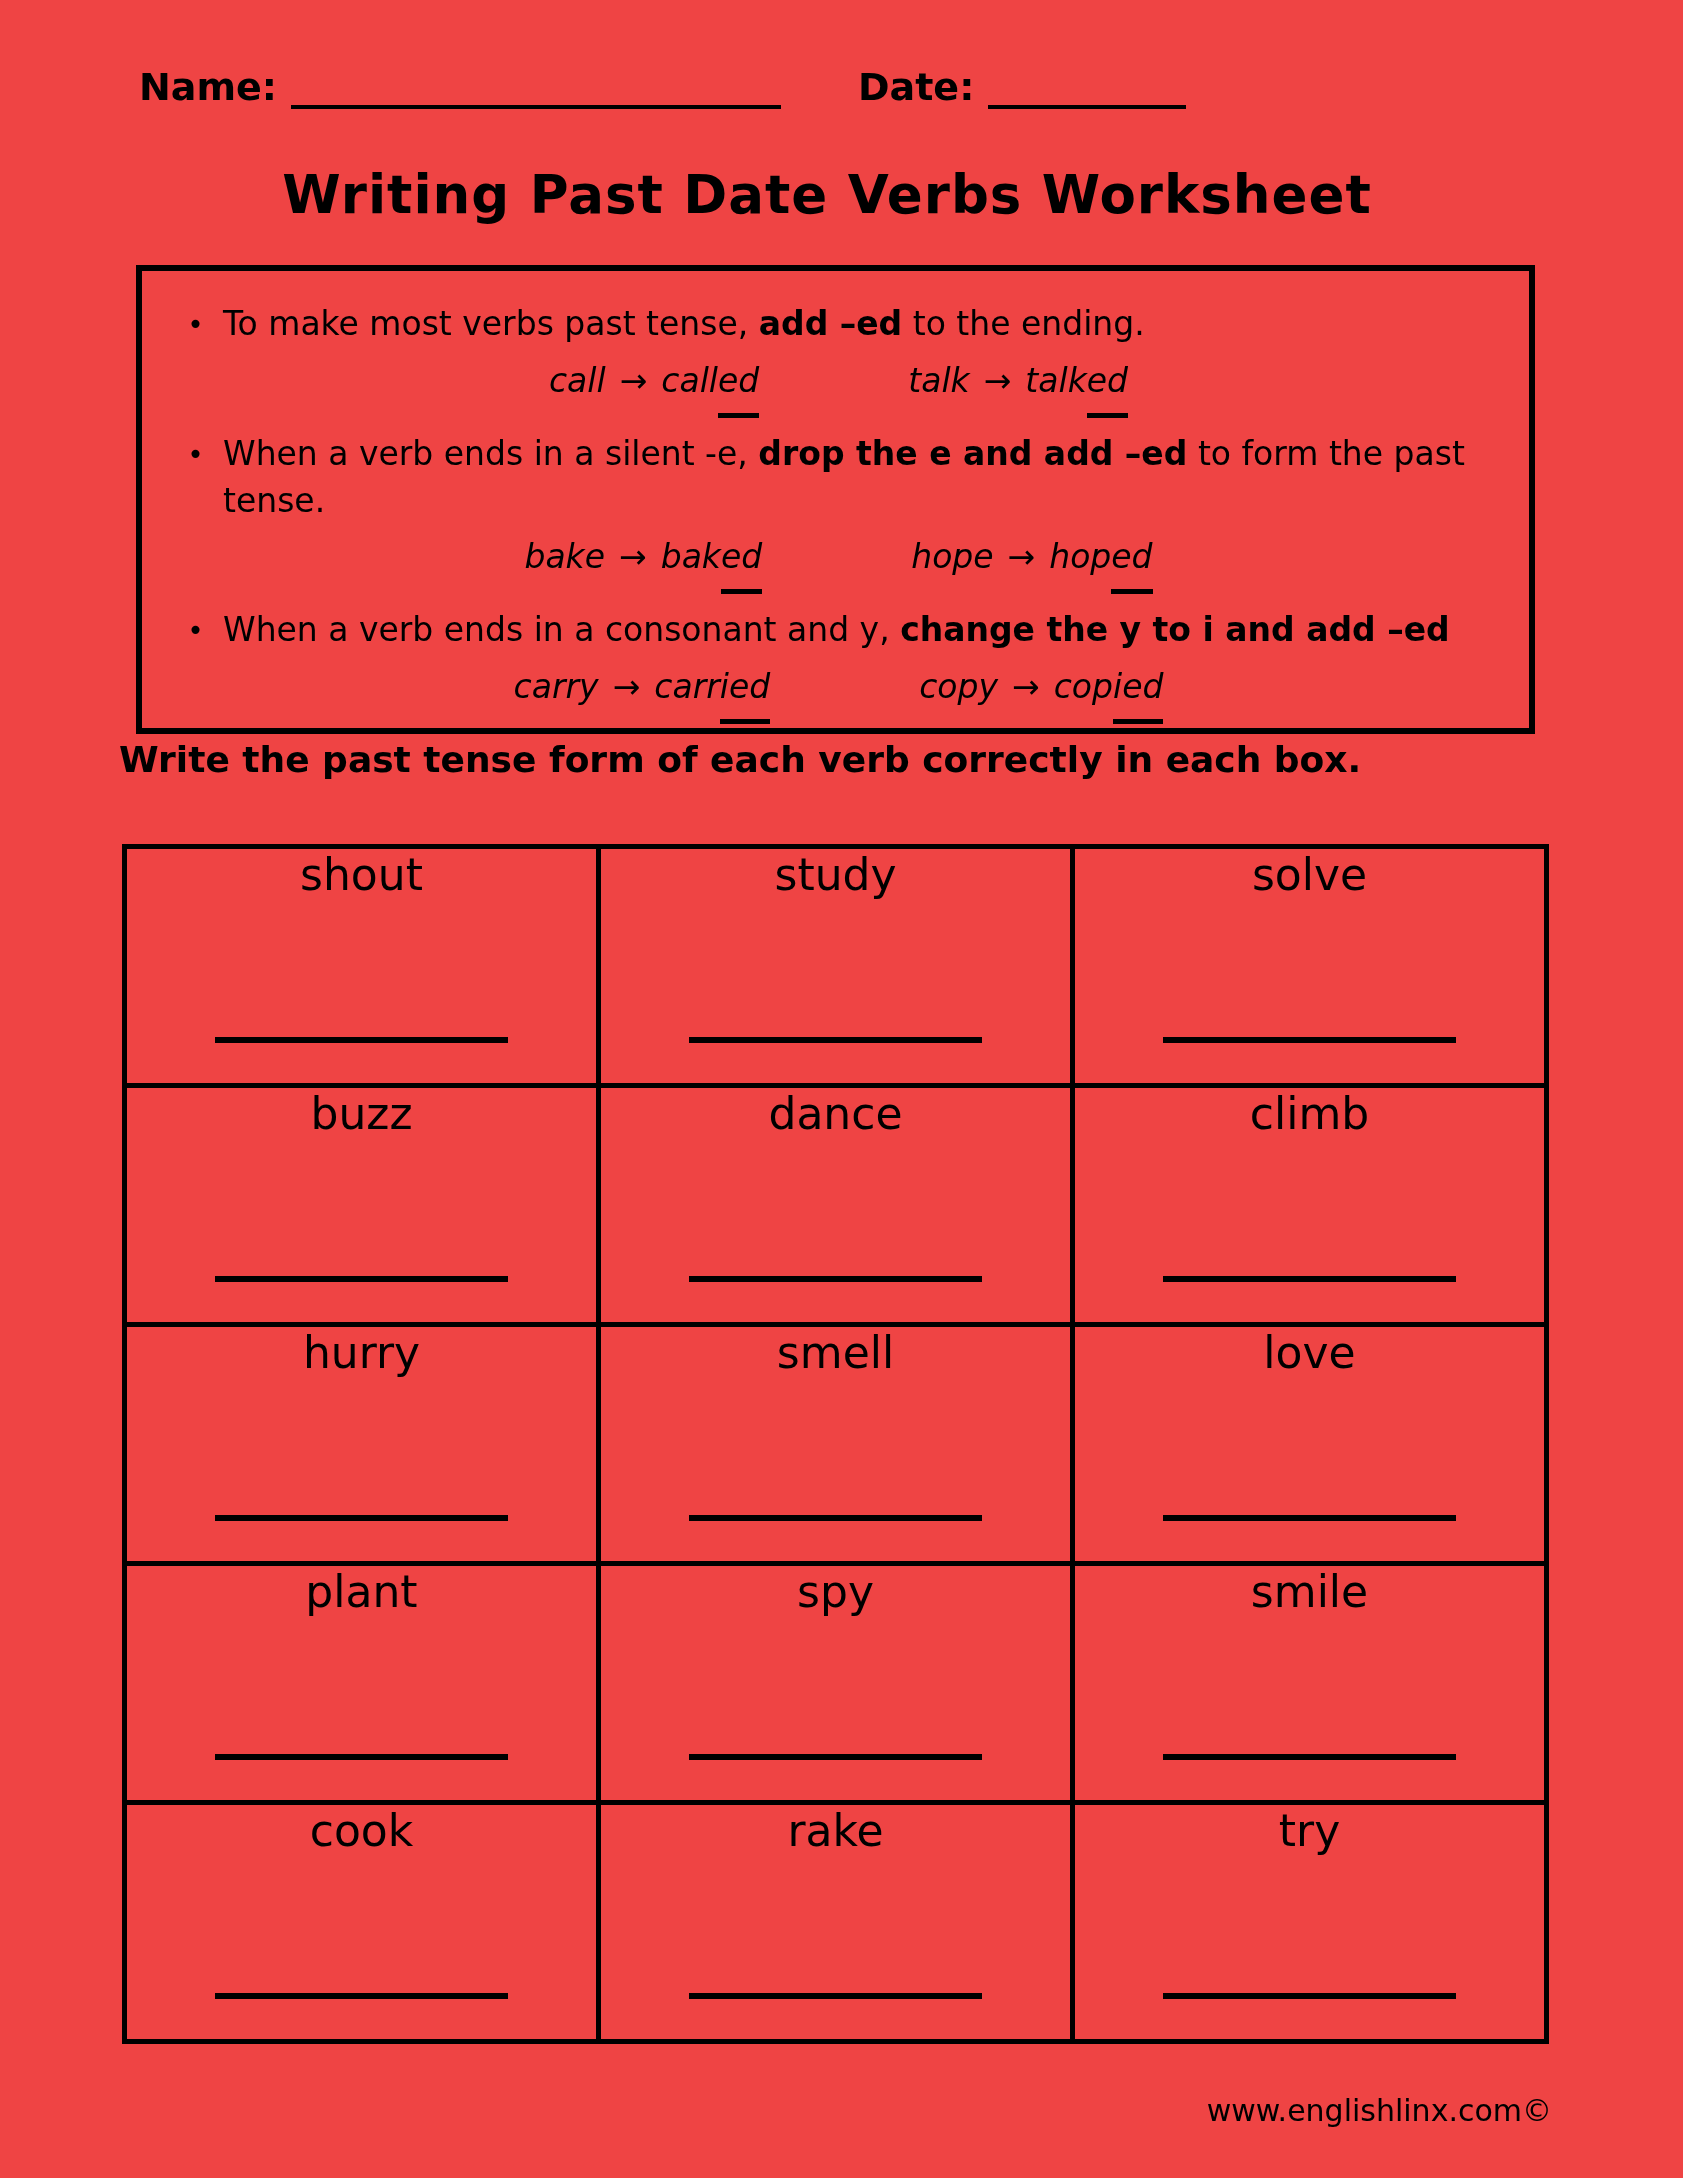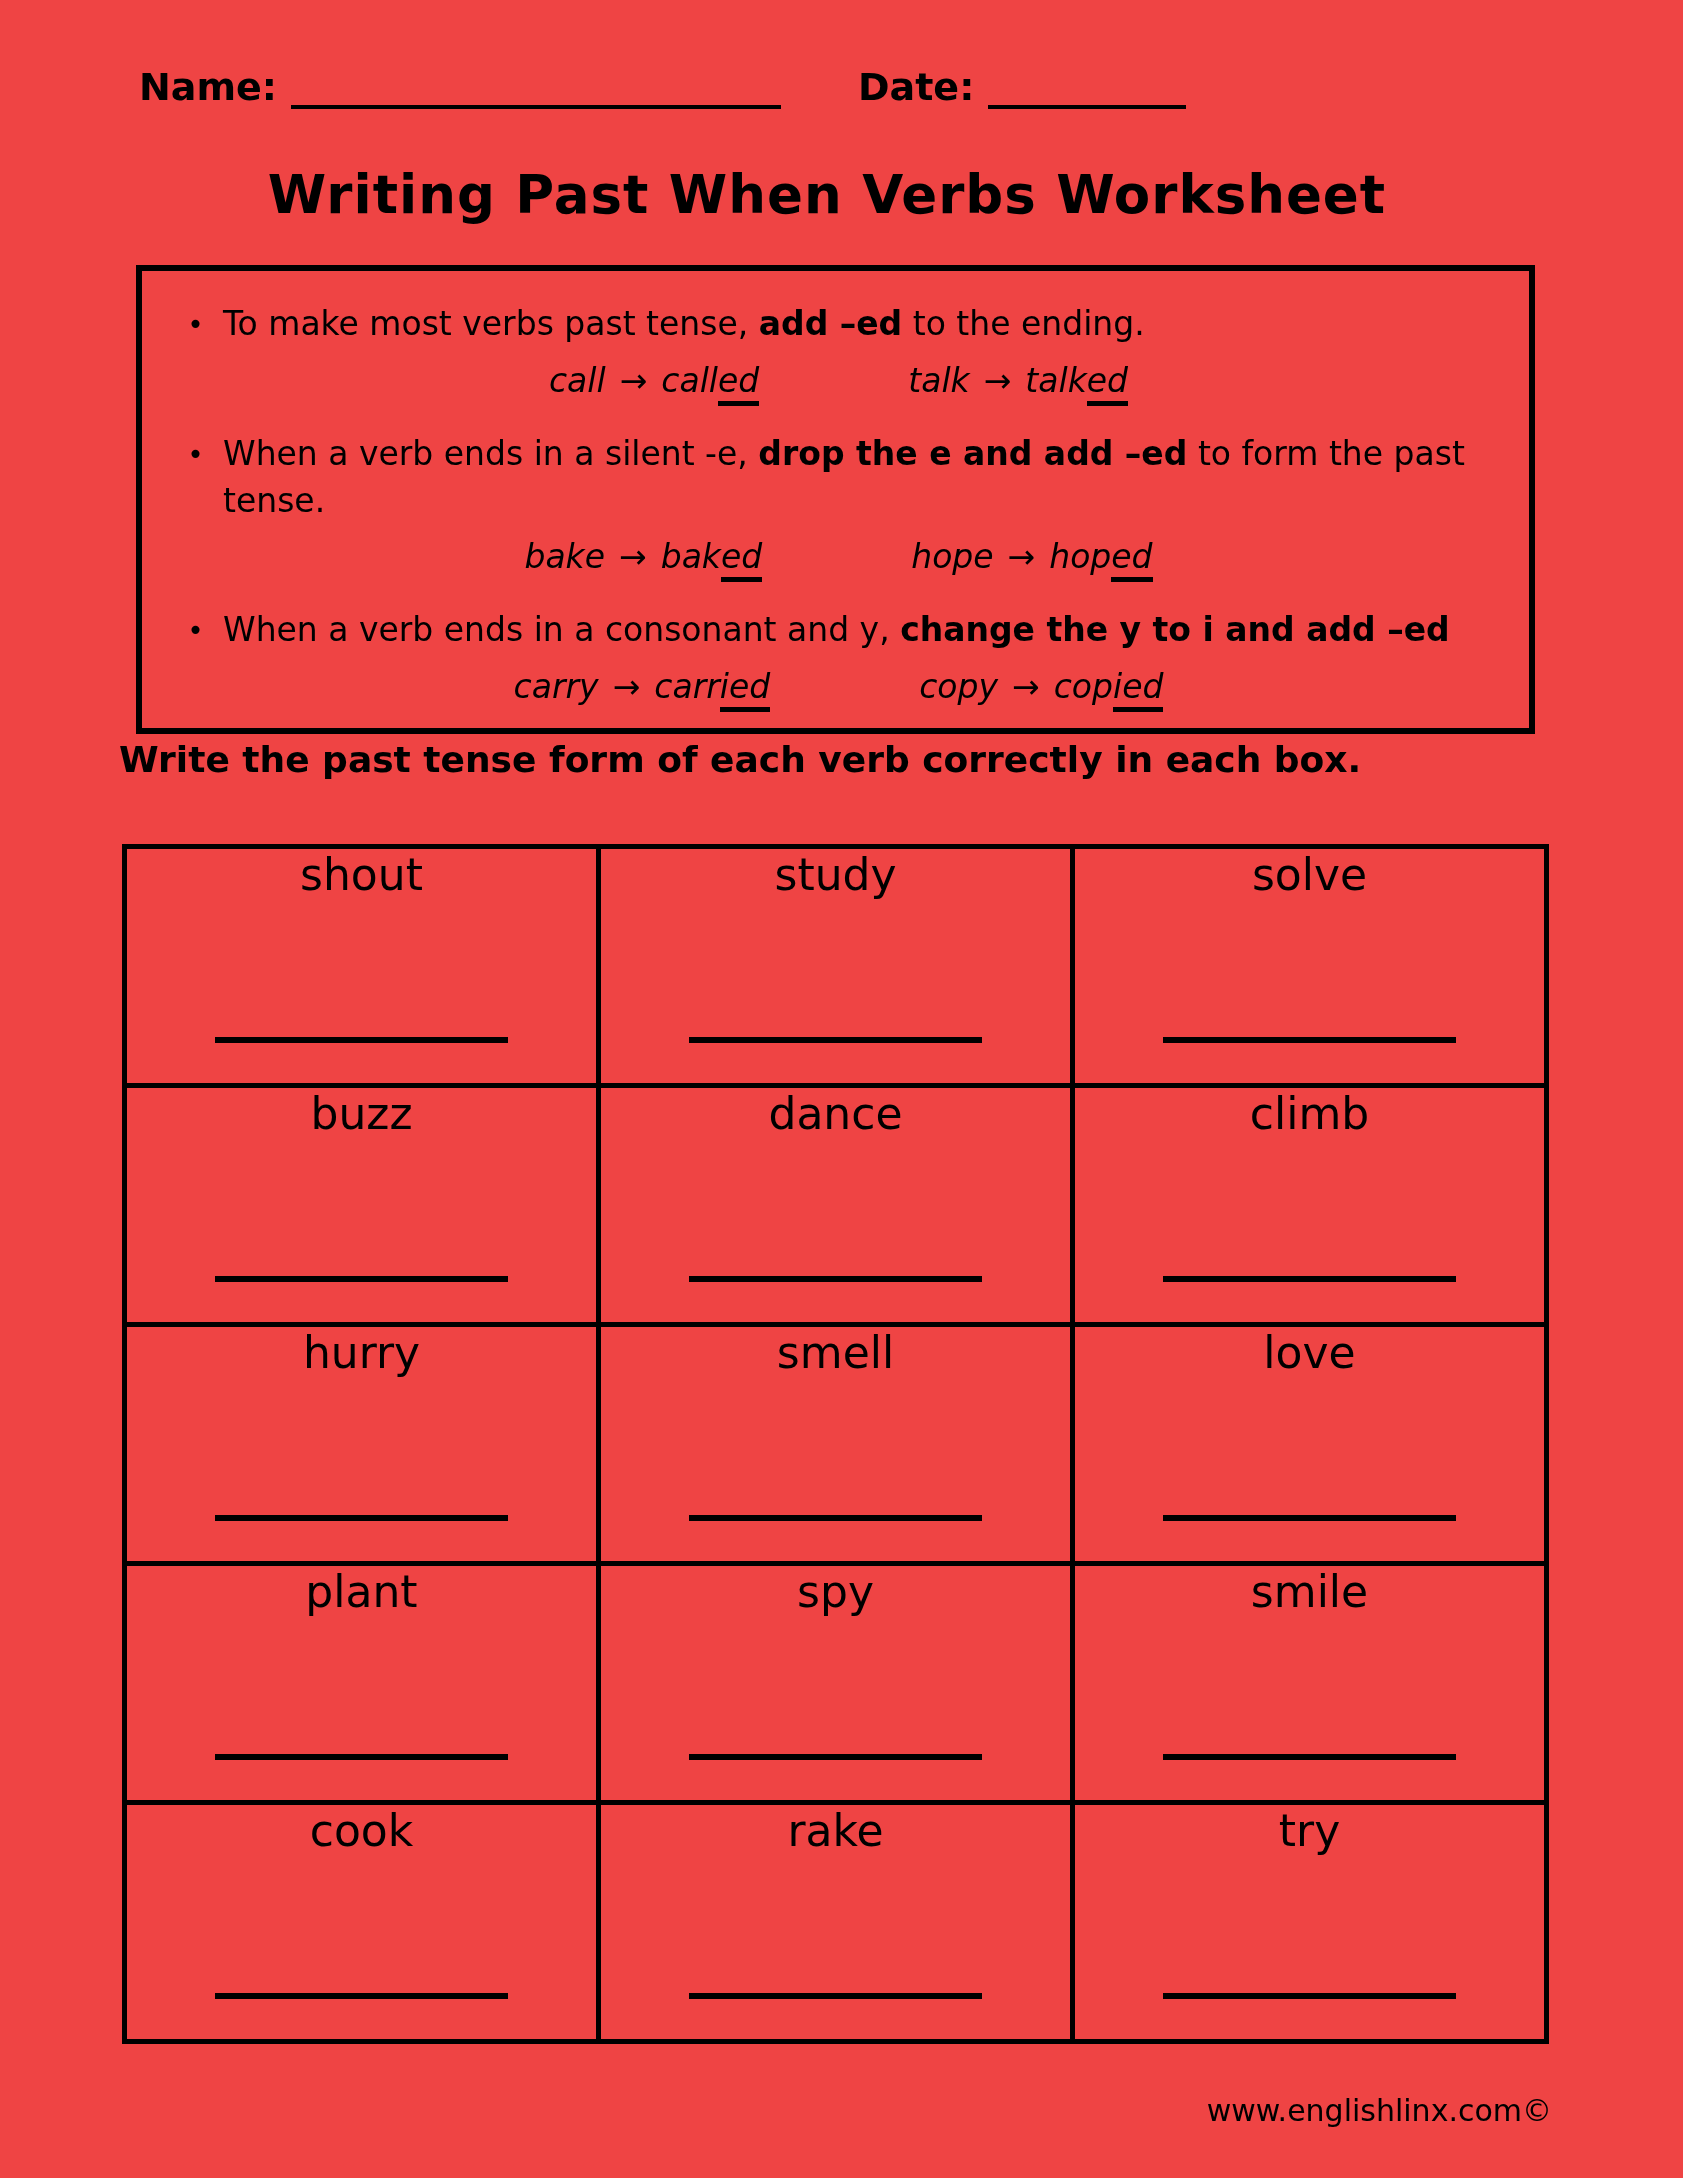--- a/index.html
+++ b/index.html
@@ -47,21 +47,21 @@
   .rule-text { flex:1; }
   .rule-examples {
     display:flex; justify-content:center; gap:149px;
     font-style:italic;
     margin:10px 0 26px 0;
   }
   .rule-examples.last { margin-bottom:0; }
   .example-pair { white-space:nowrap; }
   .arrow { font-style:normal; margin:0 14px; }
   .rule-examples u {
-    text-decoration:none; border-bottom:5px solid #000; padding-bottom:1px;
+    text-decoration:none; border-bottom:5px solid #000; padding-bottom:13px;
   }
 
   
   .instruction {
     position:absolute; top:739px; left:119px;
     font-size:36px; font-weight:bold;
   }
 
   
   .verbs-table {
@@ -95,21 +95,21 @@
 
 <div class="page">
 
   <div class="header-row">
     <span>Name:</span>
     <span class="blank-line name-blank"></span>
     <span class="date-label">Date:</span>
     <span class="blank-line date-blank"></span>
   </div>
 
-  <h1 class="page-title">Writing Past When Verbs Worksheet</h1>
+  <h1 class="page-title">Writing Past Date Verbs Worksheet</h1>
 
   <div class="rules-box">
 
     <div class="rule">
       <div class="rule-line">
         <span class="bullet">•</span>
         <span class="rule-text"><span>To make most verbs past tense, </span><b>add –ed</b><span> to the ending.</span></span>
       </div>
       <div class="rule-examples">
         <span class="example-pair"><span>call</span><span class="arrow">→</span><span><span>call</span><u>ed</u></span></span>

